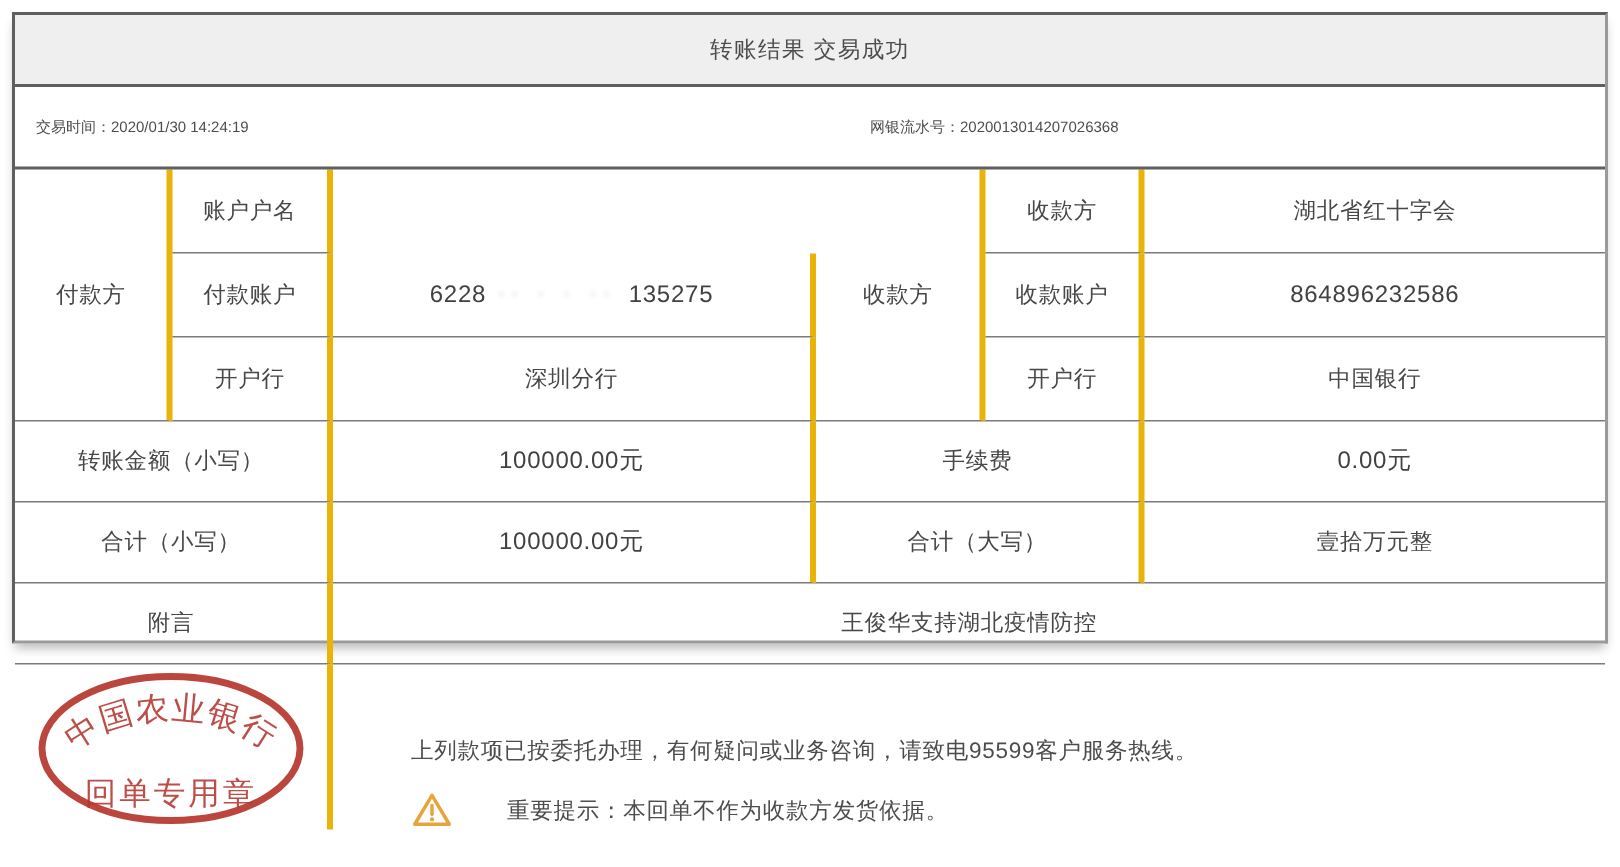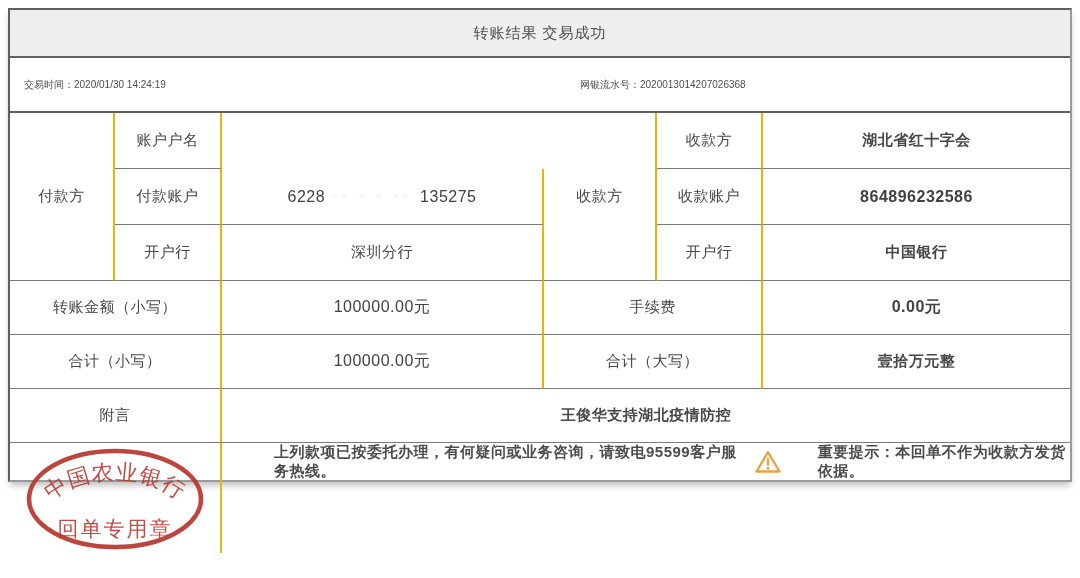--- a/index.html
+++ b/index.html
@@ -2,21 +2,21 @@
 <html><head>
 <meta charset="utf-8">
 <style>
   html,body{margin:0;padding:0;background:#ffffff;}
   body{
     width:1080px;height:578px;position:relative;overflow:hidden;
     font-family:"Liberation Sans","DejaVu Sans",sans-serif;
     -webkit-font-smoothing:antialiased;
   }
   .receipt{
-    position:absolute;left:8px;top:8px;width:1064px;height:474px;
+    position:absolute;left:8px;top:8px;width:1064px;height:421px;
     border:2px solid #5f5f5f;
     border-right-color:#9a9a9a;border-bottom-color:#9a9a9a;
     box-sizing:border-box;display:flex;flex-direction:column;background:#fff;
     box-shadow:0 5px 7px -2px rgba(0,0,0,0.28);
   }
   .title-bar{
     height:46px;flex:0 0 46px;background:#f0efef;border-bottom:2px solid #5f5f5f;
     display:flex;align-items:center;justify-content:center;
     font-size:15px;color:#4c4c4c;letter-spacing:1px;
   }
@@ -27,33 +27,33 @@
   }
   .info-time{position:absolute;left:14px;}
   .info-serial{position:absolute;left:570px;}
   .grid{
     flex:1;display:grid;
     grid-template-columns:105px 107px 322px 113px 106px 1fr;
     grid-template-rows:56px 56px 56px 54px 54px 54px 1fr;
   }
   .c{
     display:flex;align-items:center;justify-content:center;
-    border-right:2px solid #eab308;border-bottom:1px solid #7b7b7b;
+    border-right:4px solid #eab308;border-bottom:1px solid #7b7b7b;
     font-size:15px;color:#474747;box-sizing:border-box;text-align:center;
     letter-spacing:0.5px;
   }
-  .no-r{border-right:none;font-weight:bold;}
+  .no-r{border-right:none;}
   .no-b{border-bottom:none;}
   .num{font-size:16px;letter-spacing:0.5px;color:#414141;}
   .masked{
     filter:blur(1.8px);color:#9b9b9b;font-size:12px;letter-spacing:5px;
     padding:0 8px;transform:translateY(-2px);user-select:none;
   }
   .footer-cell{
-    flex-direction:row;align-items:flex-start;justify-content:flex-end;
+    flex-direction:column;align-items:flex-start;justify-content:flex-end;
     gap:17px;padding-left:52px;text-align:left;
   }
   .footer-line1{font-size:15px;color:#4c4c4c;}
   .footer-line2{display:flex;align-items:center;gap:36px;font-size:15px;color:#4c4c4c;}
   .stamp-cell{padding-top:2px;}
   .warn-svg{flex:0 0 auto;display:block;}
 </style>
 </head>
 <body>
 

